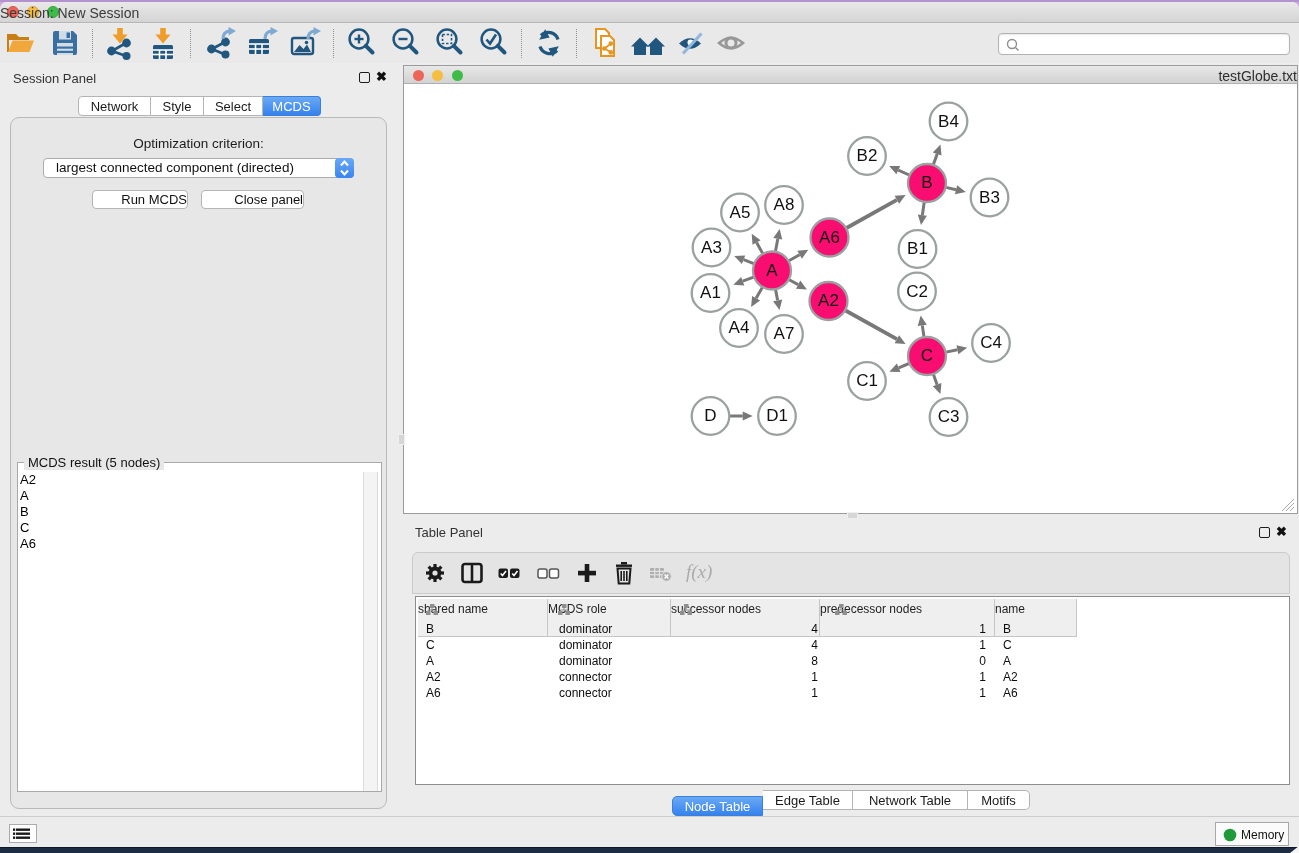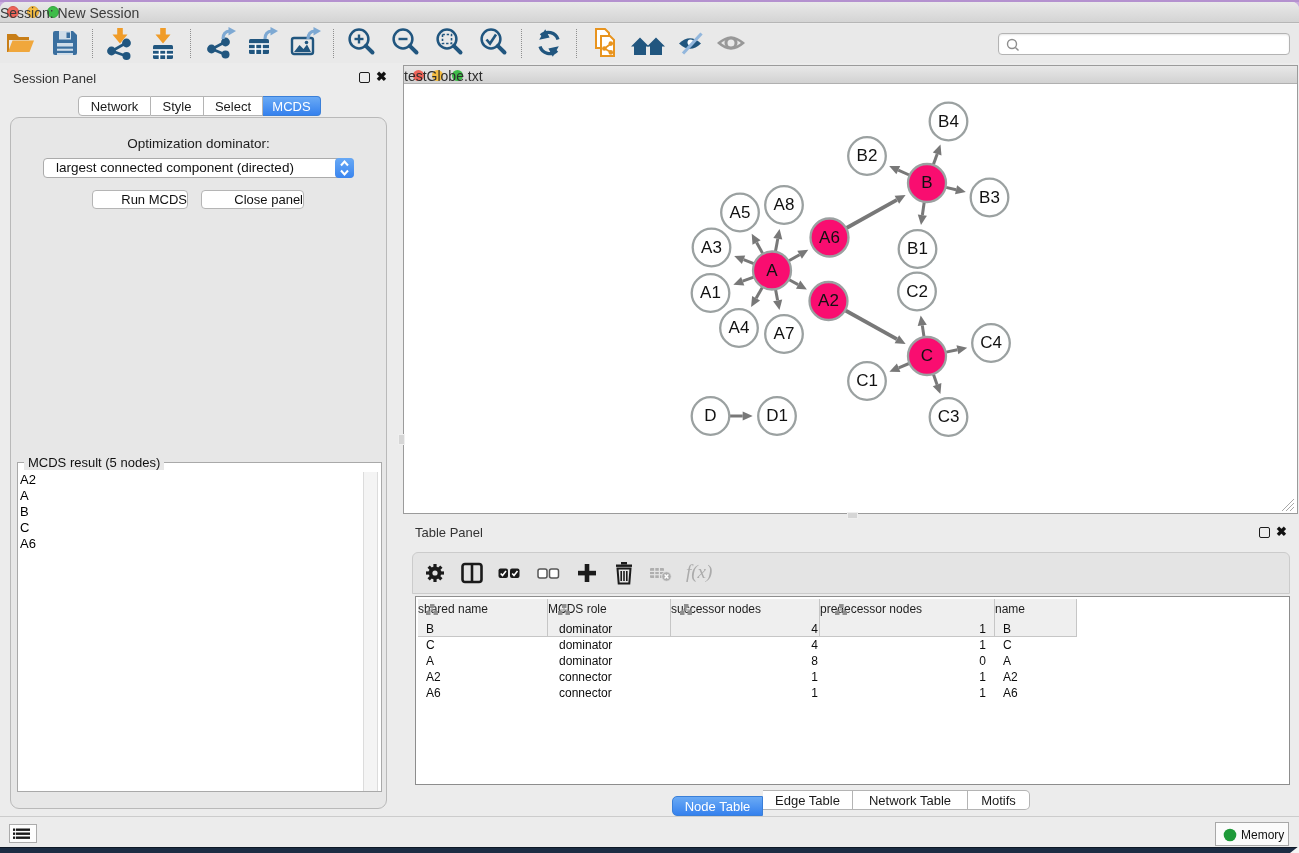--- a/index.html
+++ b/index.html
@@ -196,21 +196,21 @@
   </div>
 
 <div class="abs" id="cpTitle">Session Panel</div>
 <div class="abs floatico" style="left:359px;top:72px"></div>
 <div class="abs xico" style="left:376px;top:69px">✖</div>
 <div class="abs seg" style="left:78px;top:96px;width:73px;border-radius:4px 0 0 4px">Network</div>
 <div class="abs seg" style="left:151px;top:96px;width:53px;border-left:0">Style</div>
 <div class="abs seg" style="left:204px;top:96px;width:59px;border-left:0">Select</div>
 <div class="abs seg segsel" style="left:263px;top:96px;width:58px;border-radius:0 4px 4px 0;border-left:0">MCDS</div>
 <div class="abs" id="cpPanel"></div>
-<div class="abs" id="optlbl">Optimization dominator:</div>
+<div class="abs" id="optlbl">Optimization criterion:</div>
 <div class="abs" id="combo">largest connected component (directed)<div class="abs" id="spin"><svg width="19" height="20">
         <path d="M6 7.5 L9.5 3.5 L13 7.5" fill="none" stroke="#fff" stroke-width="2"></path>
         <path d="M6 12.5 L9.5 16.5 L13 12.5" fill="none" stroke="#fff" stroke-width="2"></path>
       </svg></div></div>
 <div class="abs btn" style="left:92px;top:190px;width:96px">Run MCDS</div>
 <div class="abs btn" style="left:201px;top:190px;width:103px">Close panel</div>
 <div class="abs" id="fieldset"></div>
 <div class="abs" id="vscroll"></div>
 <div class="abs" id="legend">MCDS result (5 nodes)</div>
 <div class="abs" id="mcdslist">A2<br>A<br>B<br>C<br>A6</div>
@@ -233,21 +233,21 @@
       <circle cx="7" cy="7" r="6.3" fill="#1e9a39"></circle>
     </svg>
     <span style="position:absolute;left:25px;top:5px">Memory</span>
   </div>
 
 <div class="abs" id="netwin">
     <div class="abs" id="nettitle"></div>
 <div class="abs tln" style="left:9px;background:#ee6459"></div>
 <div class="abs tln" style="left:28px;background:#f5bd41"></div>
 <div class="abs tln" style="left:48px;background:#3ebc49"></div>
-<div class="abs" style="left:0;top:2px;width:893px;text-align:left;font-size:14px;color:#2e2e2e">testGlobe.txt</div>
+<div class="abs" style="left:0;top:2px;width:893px;text-align:right;font-size:14px;color:#2e2e2e">testGlobe.txt</div>
 <svg class="abs" style="left:876px;top:431px" width="15" height="15">
       <g stroke="#a8a8a8" stroke-width="1">
         <line x1="14" y1="2" x2="2" y2="14"></line>
         <line x1="14" y1="6" x2="6" y2="14"></line>
         <line x1="14" y1="10" x2="10" y2="14"></line>
       </g>
     </svg>
 <svg class="abs" id="graphsvg" style="left:0px;top:18px" width="893" height="428">
 <line x1="349.7" y1="193.2" x2="338.7" y2="197.2" stroke="#787878" stroke-width="3.0"></line>
 <polygon points="329.3,200.7 337.1,192.9 340.3,201.5" fill="#787878"></polygon>

